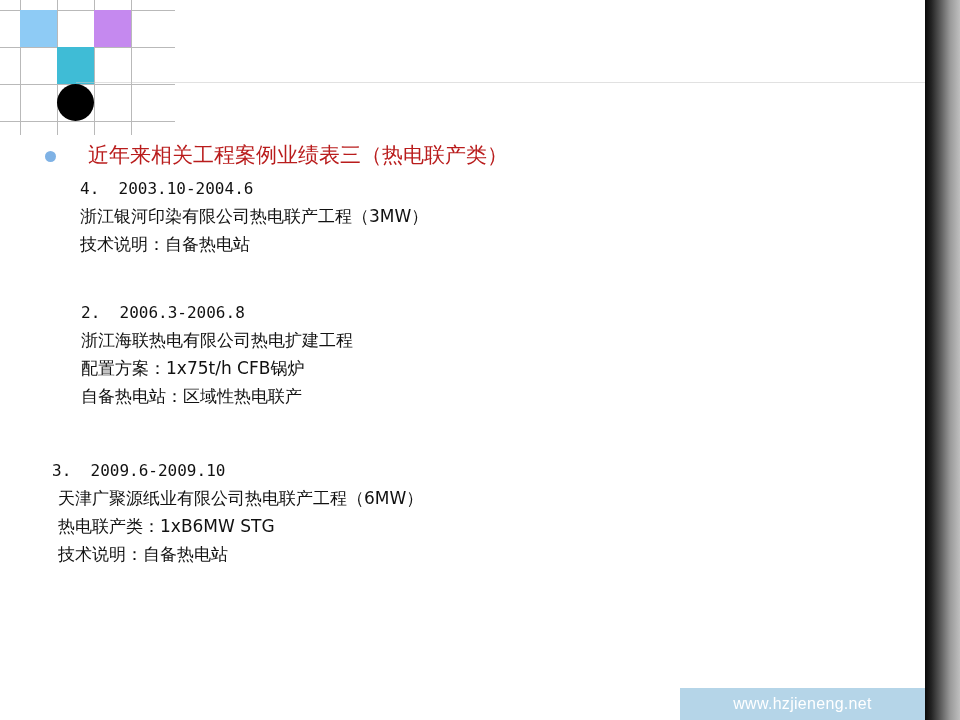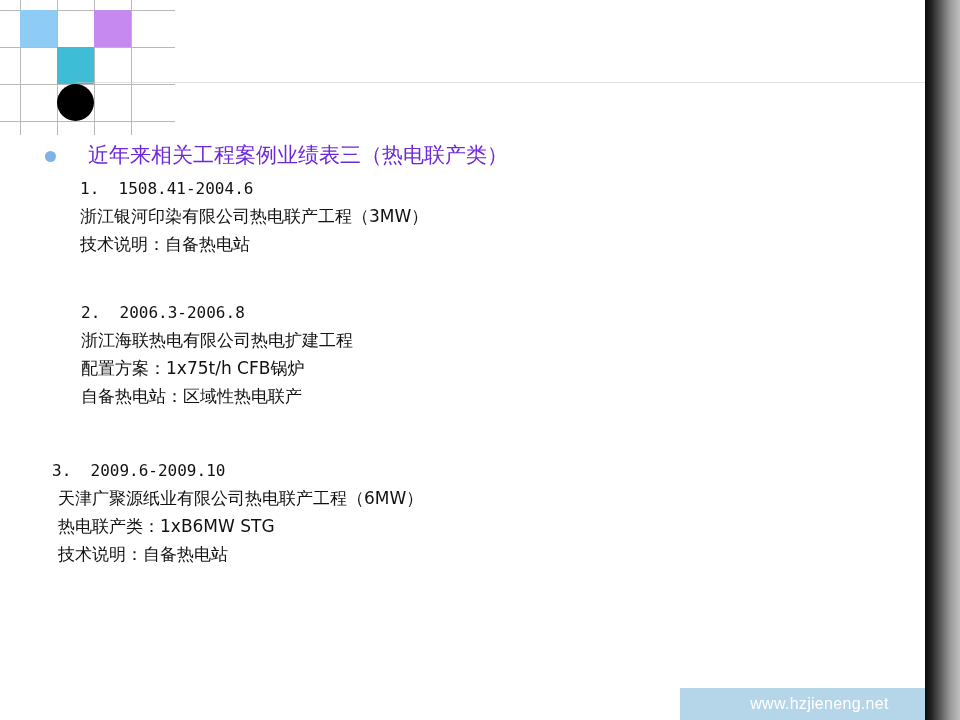--- a/index.html
+++ b/index.html
@@ -123,21 +123,21 @@
   .bullet-dot {
     position: absolute;
     left: 45px;
     top: 11px;
     width: 11px;
     height: 11px;
     border-radius: 50%;
     background: #7fb2e5;
   }
   .bullet-text {
-    color: #6d28d9;
+    color: #b91c1c;
     font-family: "DejaVu Serif", "Liberation Serif", serif;
     font-size: 21px;
     line-height: 30px;
     white-space: nowrap;
   }
 
   .entry {
     padding-left: 80px;
     margin-bottom: 20px;
   }
@@ -160,21 +160,21 @@
   .entry.e3 .entry-line { padding-left: 6px; }
 
   .gap-1 { height: 22px; }
   .gap-2 { height: 28px; }
 
   
   .footer-bar {
     position: absolute;
     left: 680px;
     top: 688px;
-    width: 279px;
+    width: 245px;
     height: 32px;
     background: #b5d5e8;
   }
   .footer-text {
     position: absolute;
     left: 0;
     right: 0;
     top: 50%;
     transform: translateY(-50%);
     text-align: center;
@@ -208,21 +208,21 @@
   <div class="title-rule"></div>
 
   <div class="body-area">
 
     <div class="bullet-row">
       <span class="bullet-dot"></span>
       <span class="bullet-text">近年来相关工程案例业绩表三（热电联产类）</span>
     </div>
 
     <div class="entry e1">
-      <div class="entry-head">1.  1508.41-2004.6</div>
+      <div class="entry-head">4.  2003.10-2004.6</div>
       <div class="entry-line">浙江银河印染有限公司热电联产工程（3MW）</div>
       <div class="entry-line">技术说明：自备热电站</div>
     </div>
 
     <div class="gap-1"></div>
 
     <div class="entry e2">
       <div class="entry-head">2.  2006.3-2006.8</div>
       <div class="entry-line">浙江海联热电有限公司热电扩建工程</div>
       <div class="entry-line">配置方案：1x75t/h CFB锅炉</div>

